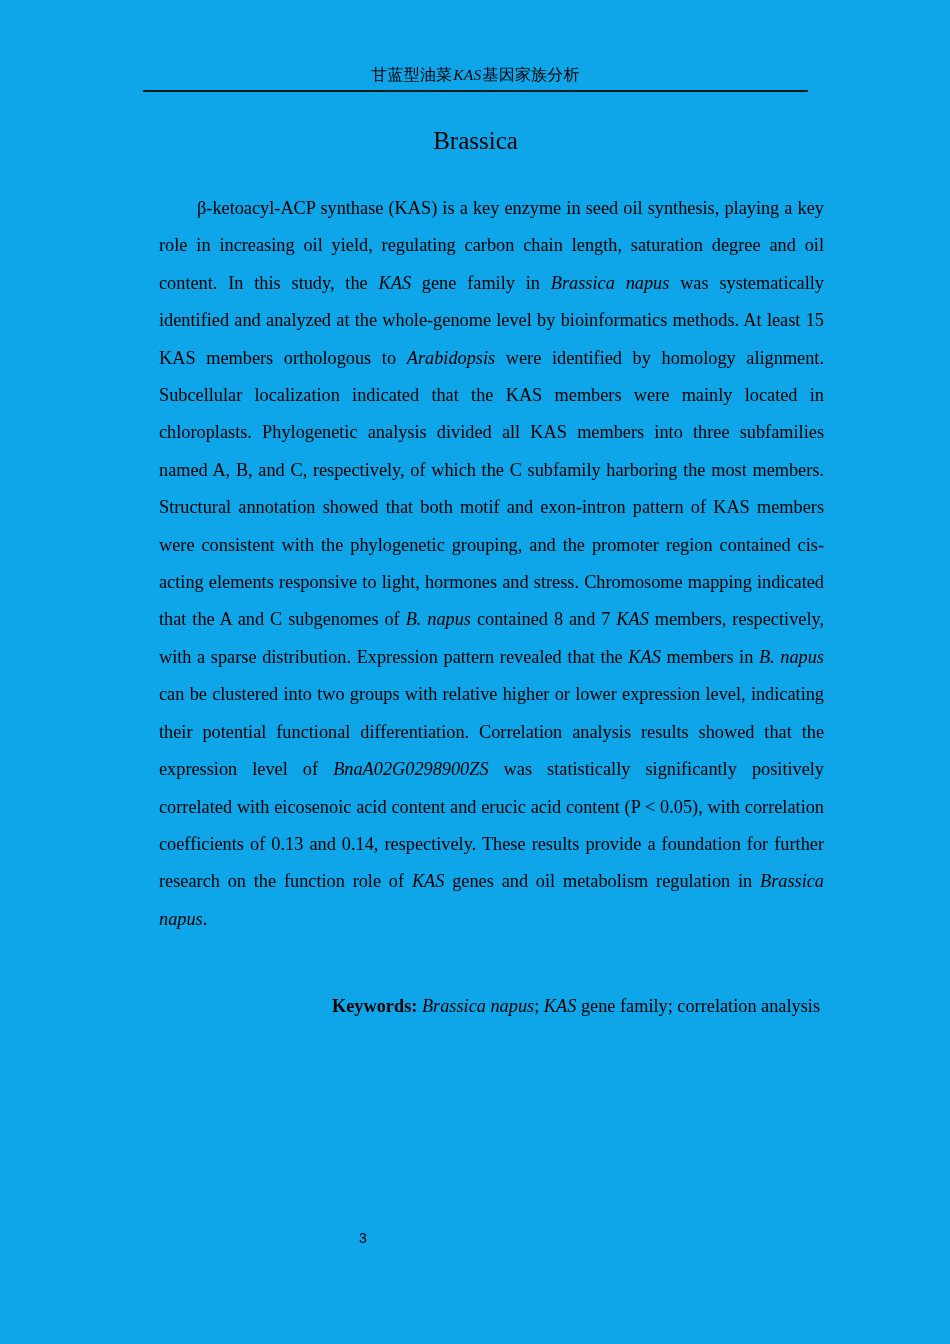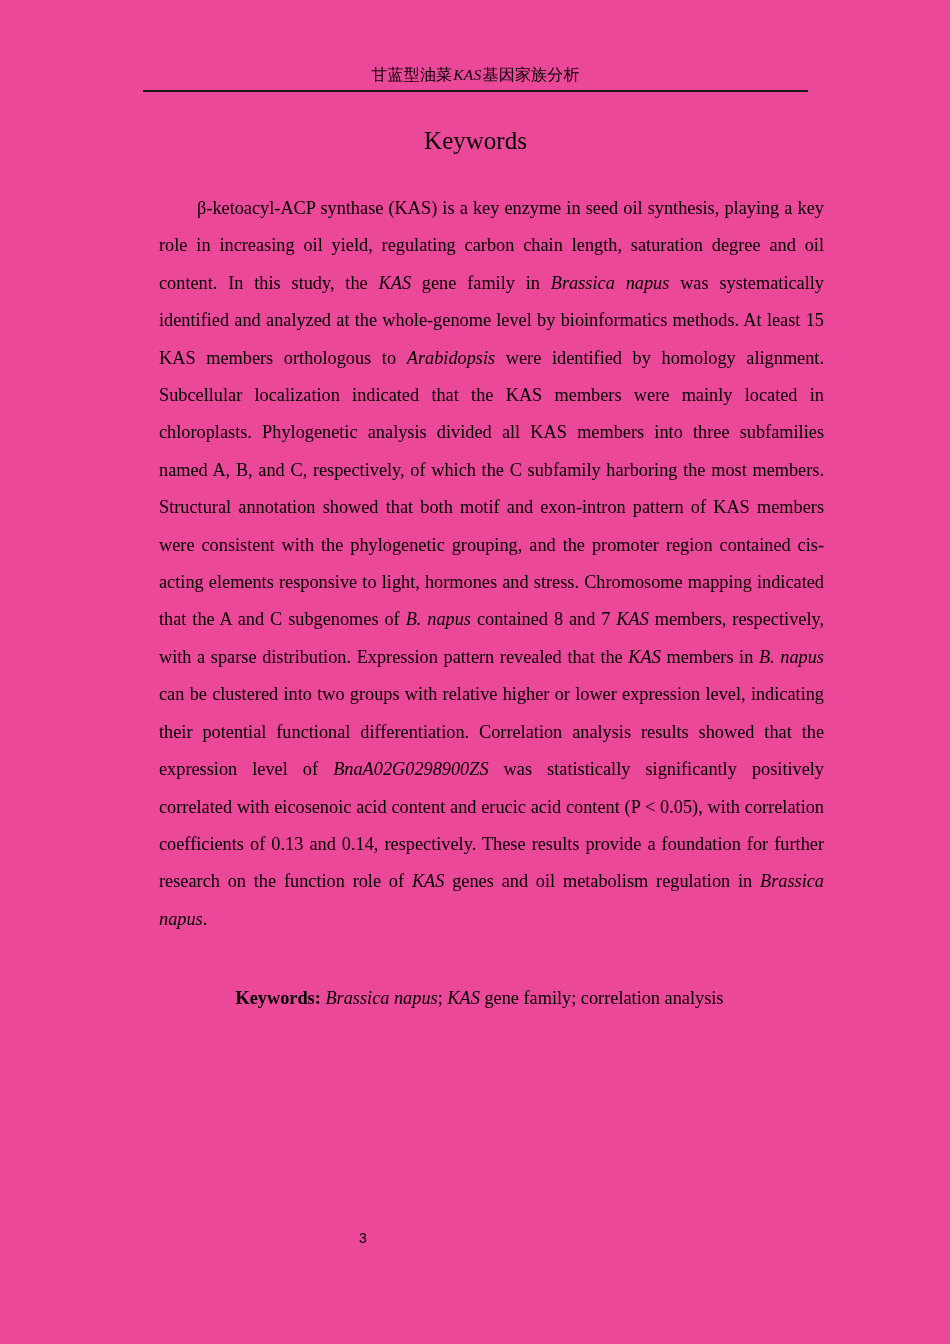--- a/index.html
+++ b/index.html
@@ -15,21 +15,21 @@
     color: #000000;
     overflow: hidden;
   }
 
   .page {
     position: absolute;
     left: 0;
     top: 0;
     width: 950px;
     height: 1344px;
-    background: #ec4899;
+    background: #0ea5e9;
   }
 
   
   .running-header {
     position: absolute;
     left: 143px;
     top: 64px;
     width: 665px;
     text-align: center;
     font-size: 16.5px;
@@ -89,22 +89,22 @@
   }
 
   
   .keywords {
     position: absolute;
     left: 143px;
     top: 979px;
     width: 665px;
     font-size: 18.3px;
     line-height: 31px;
-    text-align: center;
-    margin: 4px;
+    text-align: right;
+    margin: 12px;
   }
   .keywords .kw-label {
     font-weight: bold;
   }
 
   
   .page-number {
     position: absolute;
     left: 0;
     top: 1228px;
@@ -119,21 +119,21 @@
 <body>
 
 <div class="page">
 
   <div class="running-header">
     <span class="cjk">甘蓝型油菜</span><span class="gene">KAS</span><span class="cjk">基因家族分析</span>
   </div>
 
   <div class="header-rule"></div>
 
-  <h1 class="section-title">Keywords</h1>
+  <h1 class="section-title">Brassica</h1>
 
   <p class="abstract-body"><span>β-ketoacyl-ACP synthase (KAS) is a key enzyme in seed oil synthesis, playing a key role in increasing oil yield, regulating carbon chain length, saturation degree and oil content. In this study, the </span><i>KAS</i><span> gene family in </span><i>Brassica napus</i><span> was systematically identified and analyzed at the whole-genome level by bioinformatics methods. At least 15 KAS members orthologous to </span><i>Arabidopsis</i><span> were identified by homology alignment. Subcellular localization indicated that the KAS members were mainly located in chloroplasts. Phylogenetic analysis divided all KAS members into three subfamilies named A, B, and C, respectively, of which the C subfamily harboring the most members. Structural annotation showed that both motif and exon-intron pattern of KAS members were consistent with the phylogenetic grouping, and the promoter region contained cis-acting elements responsive to light, hormones and stress. Chromosome mapping indicated that the A and C subgenomes of </span><i>B. napus</i><span> contained 8 and 7 </span><i>KAS</i><span> members, respectively, with a sparse distribution. Expression pattern revealed that the </span><i>KAS</i><span> members in </span><i>B. napus</i><span> can be clustered into two groups with relative higher or lower expression level, indicating their potential functional differentiation. Correlation analysis results showed that the expression level of </span><i>BnaA02G0298900ZS</i><span> was statistically significantly positively correlated with eicosenoic acid content and erucic acid content (P &lt; 0.05), with correlation coefficients of 0.13 and 0.14, respectively. These results provide a foundation for further research on the function role of </span><i>KAS</i><span> genes and oil metabolism regulation in </span><i>Brassica napus</i><span>.</span></p>
 
   <p class="keywords"><span class="kw-label">Keywords:</span> <i>Brassica napus</i><span>; </span><i>KAS</i><span> gene family; correlation analysis</span></p>
 
   <div class="page-number">3</div>
 
 </div>
 
 </body></html>

